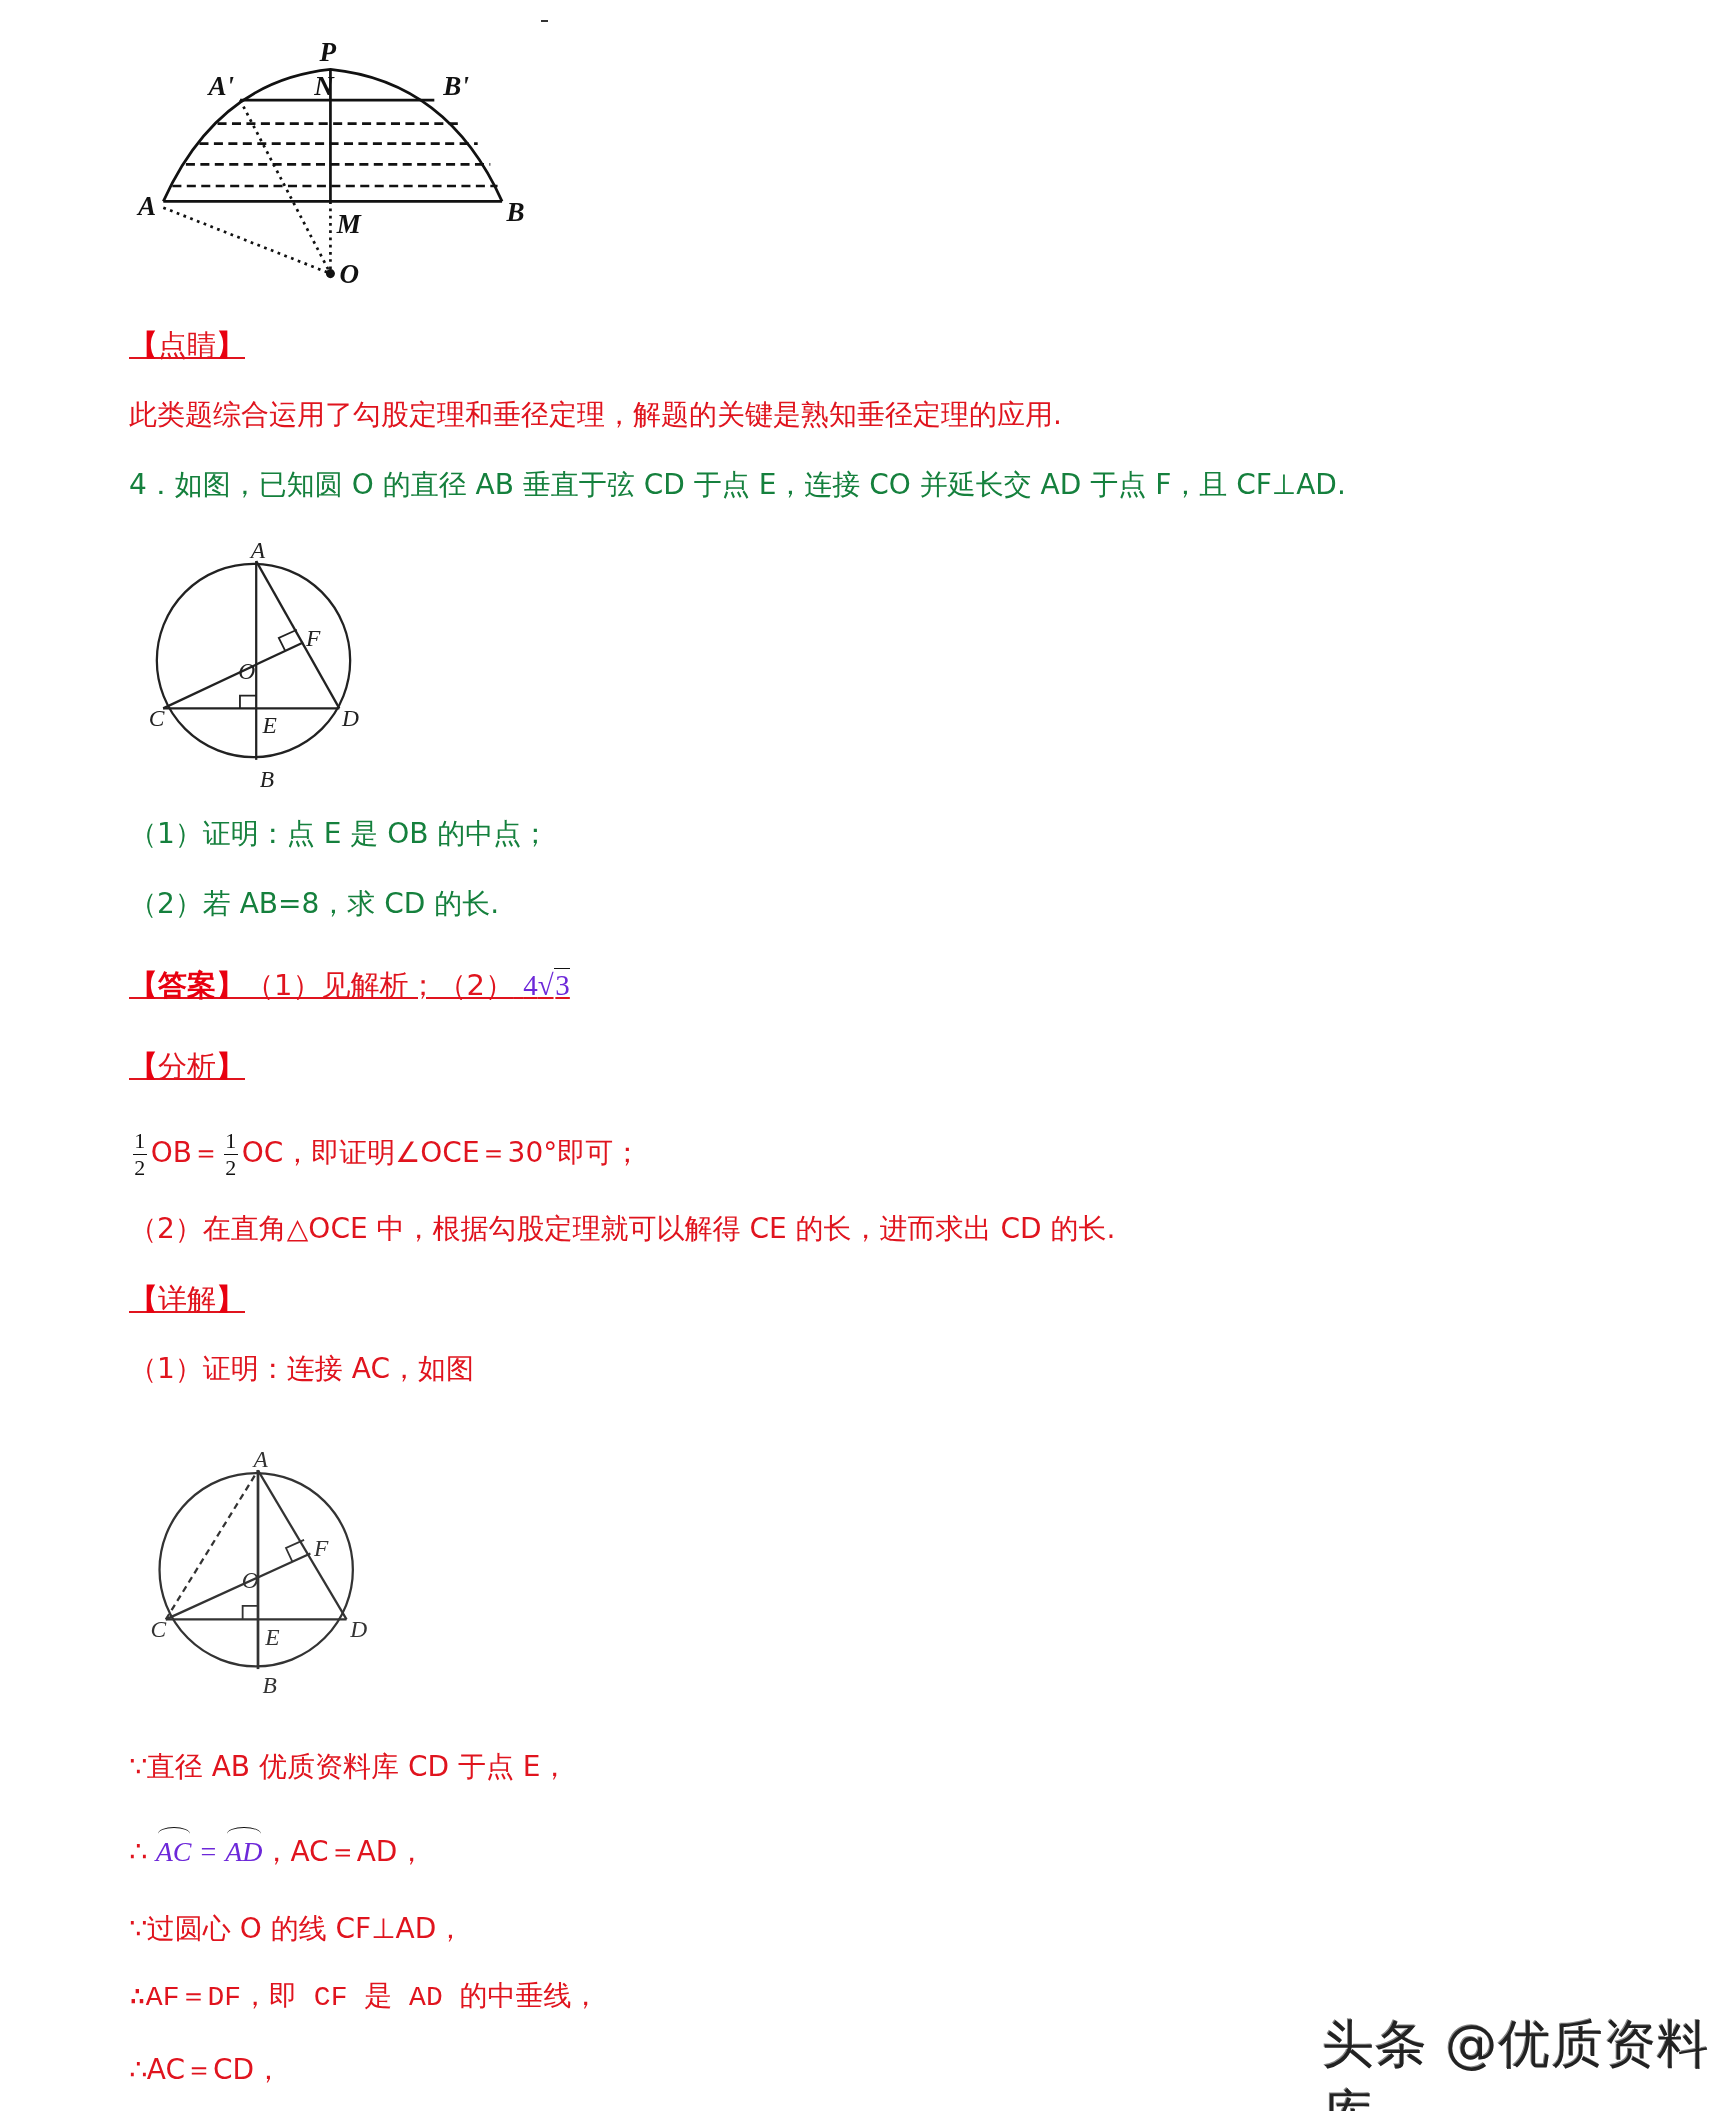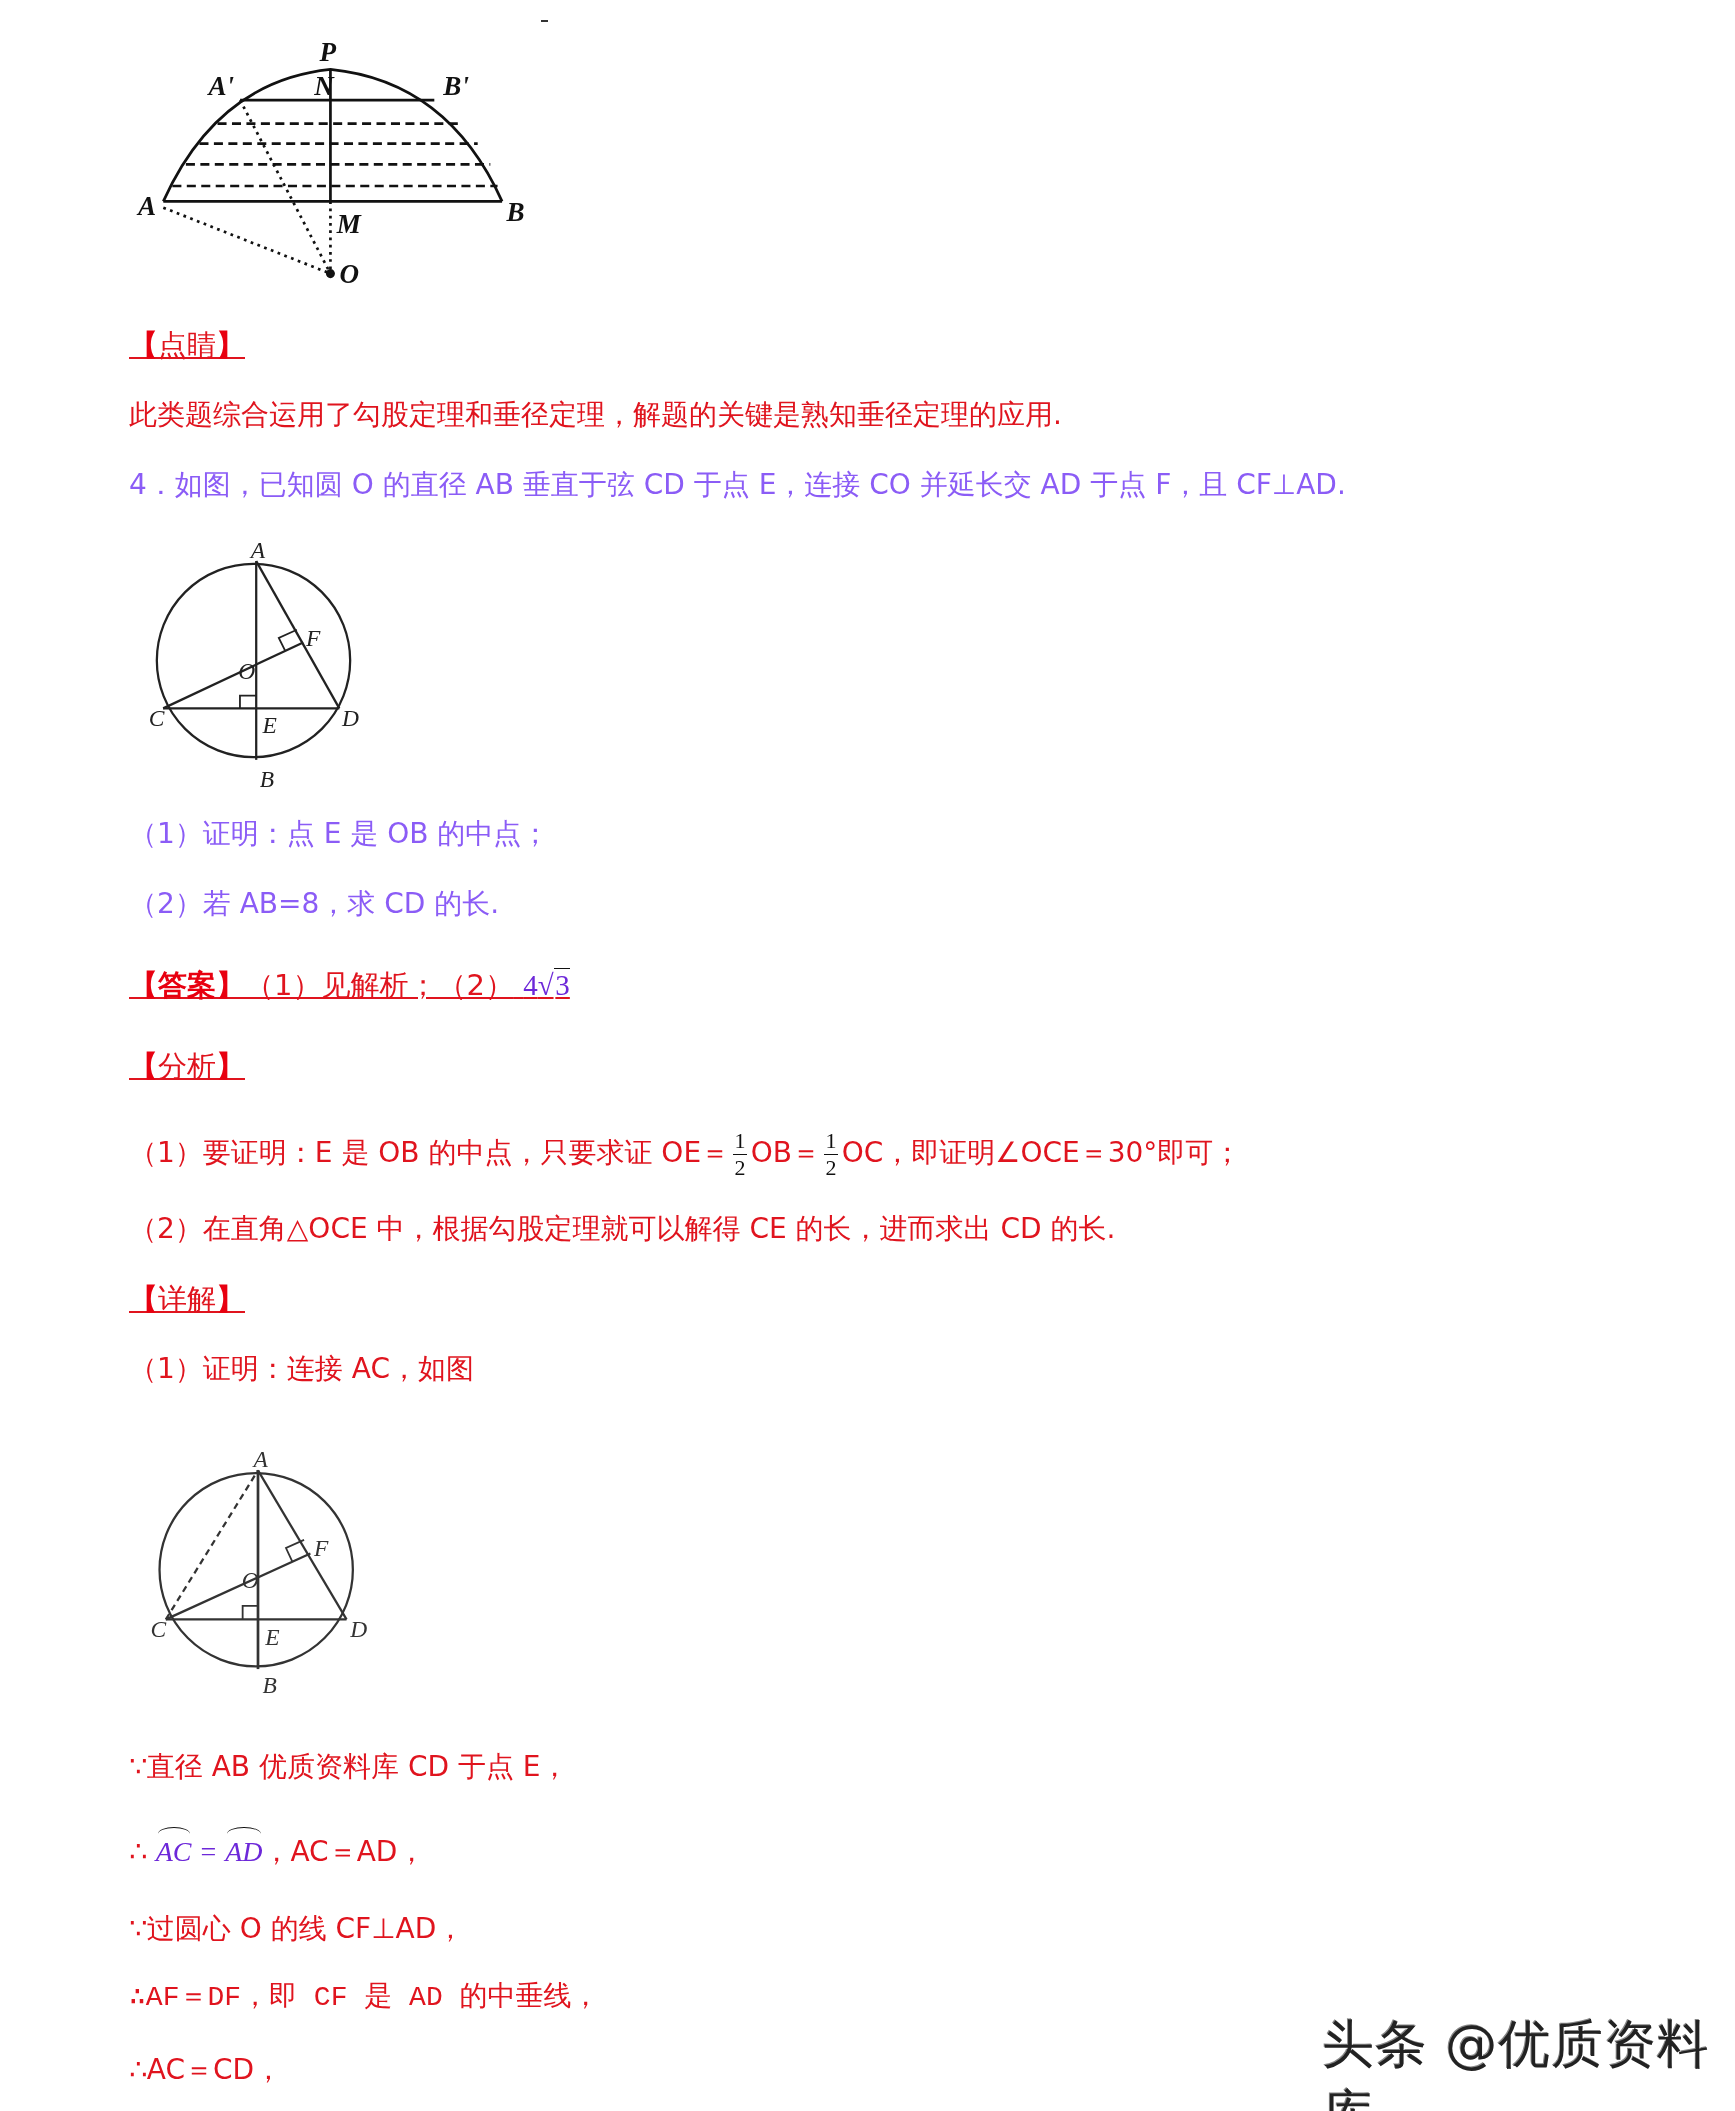--- a/index.html
+++ b/index.html
@@ -1,18 +1,18 @@
 <!DOCTYPE html>
 <html style="font-size:14.5px"><head>
 <meta charset="utf-8">
 <style>
   html, body { margin:0; padding:0; background:#ffffff; }
   body { width:1736px; height:2111px; position:relative; overflow:hidden;
          font-family:"DejaVu Sans", "Liberation Sans", sans-serif; }
-  .line { position:absolute; left:129px; white-space:nowrap; font-size:28px; line-height:36px; color:#8b5cf6; }
+  .line { position:absolute; left:129px; white-space:nowrap; font-size:28px; line-height:36px; color:#15803d; }
   .red { color:#e0141e; }
   .hdr { color:#e0141e; font-size:29px;text-decoration:underline; }
   .hdr .br { color:#e80010; font-weight:bold; }
   .fig { position:absolute; }
   .frac { display:inline-flex; flex-direction:column; align-items:center; vertical-align:middle;
           font-family:"Liberation Serif", serif; color:#111; font-size:22px; line-height:22px; margin:0 3.6px; }
   .frac .bar { width:14.5px; border-top:1.8px solid #111; margin:1.8px 0; }
   .math { font-family:"Liberation Serif", serif; font-style:italic; color:#6d28d9; }
   .arc { display:inline-block; position:relative; padding-top:7.2px; }
   .arc::before { content:""; position:absolute; left:1.8px; right:1.8px; top:0; height:12.7px;
@@ -79,21 +79,21 @@
 <div class="line" style="top:816px;text-align:right;">（1）证明：点 E 是 OB 的中点；</div>
 <div class="line" style="top:886px;">（2）若 AB=8，求 CD 的长.</div>
 
 <div class="line hdr" style="top:967px;">
   <span class="br">【</span><span class="br">答案</span><span class="br">】</span><span>（1）见解析；（2）</span>
   <span class="math" style="font-style:normal;"><span>4</span>√<span class="sqrt">3</span></span>
 </div>
 
 <div class="line hdr" style="top:1048px;"><span class="br">【</span><span>分析</span><span class="br">】</span></div>
 <div class="line red" style="top:1130px;">
-  <span>（1）要证明：E 是 OB 的中点，只要求证 OE＝</span><span class="frac">
+  <span class="frac">
       <span>1</span>
       <span class="bar"></span>
       <span>2</span>
     </span><span>OB＝</span><span class="frac">
       <span>1</span>
       <span class="bar"></span>
       <span>2</span>
     </span><span>OC，即证明∠OCE＝30°即可；</span>
 </div>
 <div class="line red" style="top:1211px;">（2）在直角△OCE 中，根据勾股定理就可以解得 CE 的长，进而求出 CD 的长.</div>

